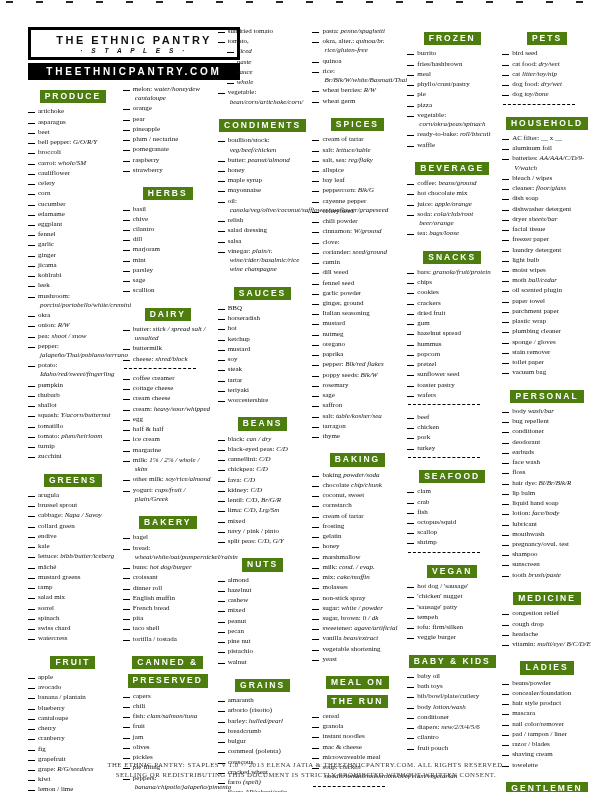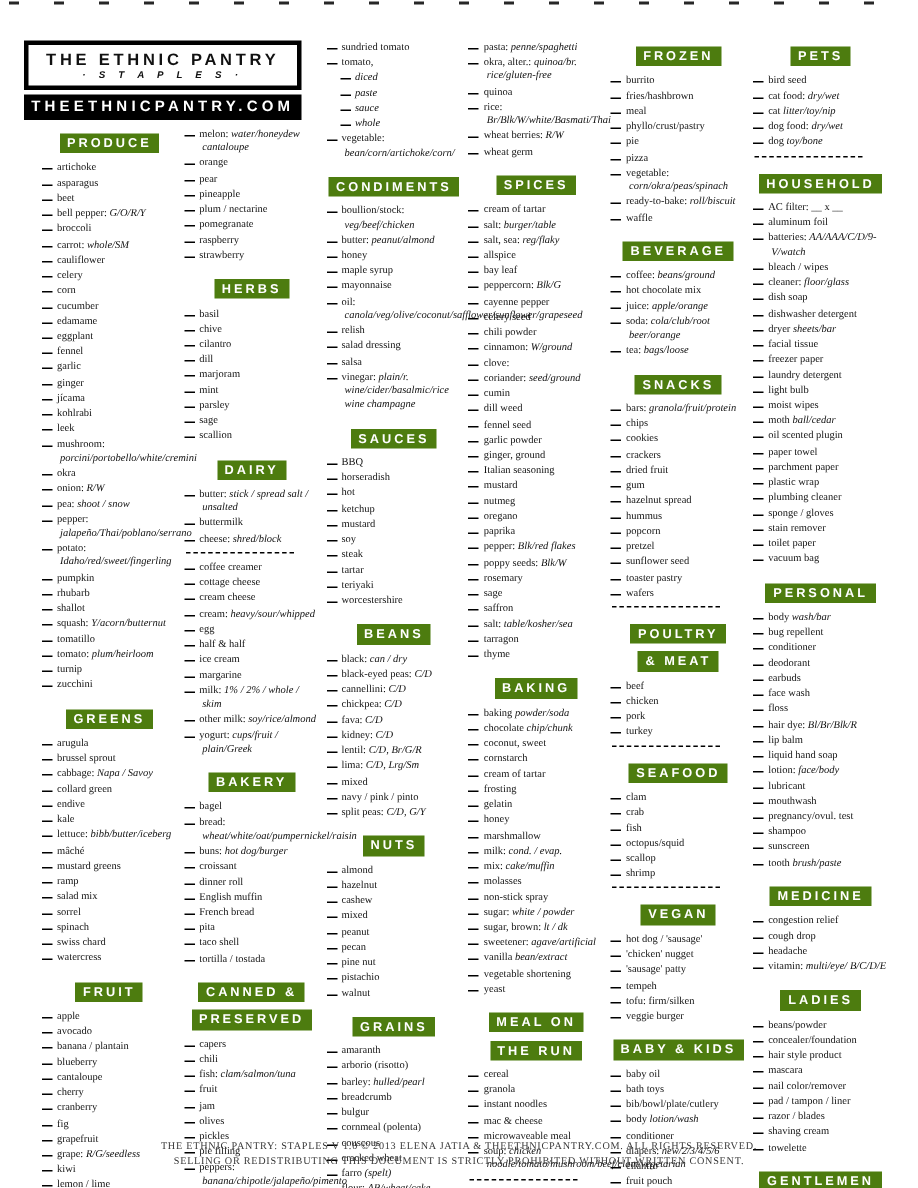--- a/index.html
+++ b/index.html
@@ -35,21 +35,21 @@
   .item .cb {
     display:inline-block; width:7px; height:6px; margin-right:3px;
     border-bottom:1px solid #000;
   }
   .item.sub { margin-left:9px; }
   .item i { font-style:italic; }
   .divider {
     height:1px; border-bottom:1.3px dashed #000;
     width:80%; margin:3px 0 4px 1px;
   }
-  .logo { position:absolute; left:16px; top:27px; width:185px; }
+  .logo { position:absolute; left:28px; top:27px; width:212px; }
   .logo-box { border:3px solid #000; text-align:center; padding:4px 2px 3px 2px; }
   .logo-title {
     font-family:"Liberation Sans", sans-serif; font-weight:bold;
     font-size:11px; letter-spacing:2.5px; white-space:nowrap;
   }
   .logo-sub {
     font-family:"Liberation Sans", sans-serif; font-weight:bold; font-style:italic;
     font-size:6.5px; letter-spacing:3.5px; margin-top:1px;
   }
   .logo-url {
@@ -322,21 +322,21 @@
           <div class="item"><span class="cb"></span><span>quinoa</span></div>
           <div class="item"><span class="cb"></span><span>rice: </span><i>Br/Blk/W/white/Basmati/Thai</i></div>
           <div class="item"><span class="cb"></span><span>wheat berries: </span><i>R/W</i></div>
           <div class="item"><span class="cb"></span><span>wheat germ</span></div>
         </section>
         <section class="block">
           <div class="sec-header">
             <div class="hline"><span class="bar">SPICES</span></div>
           </div>
           <div class="item"><span class="cb"></span><span>cream of tartar</span></div>
-          <div class="item"><span class="cb"></span><span>salt: </span><i>burger/table</i></div>
+          <div class="item"><span class="cb"></span><span>salt: </span><i>lettuce/table</i></div>
           <div class="item"><span class="cb"></span><span>salt, sea: </span><i>reg/flaky</i></div>
           <div class="item"><span class="cb"></span><span>allspice</span></div>
           <div class="item"><span class="cb"></span><span>bay leaf</span></div>
           <div class="item"><span class="cb"></span><span>peppercorn: </span><i>Blk/G</i></div>
           <div class="item"><span class="cb"></span><span>cayenne pepper</span></div>
           <div class="item"><span class="cb"></span><span>celery seed</span></div>
           <div class="item"><span class="cb"></span><span>chili powder</span></div>
           <div class="item"><span class="cb"></span><span>cinnamon: </span><i>W/ground</i></div>
           <div class="item"><span class="cb"></span><span>clove:</span></div>
           <div class="item"><span class="cb"></span><span>coriander: </span><i>seed/ground</i></div>
@@ -435,24 +435,20 @@
           <div class="item"><span class="cb"></span><span>hazelnut spread</span></div>
           <div class="item"><span class="cb"></span><span>hummus</span></div>
           <div class="item"><span class="cb"></span><span>popcorn</span></div>
           <div class="item"><span class="cb"></span><span>pretzel</span></div>
           <div class="item"><span class="cb"></span><span>sunflower seed</span></div>
           <div class="item"><span class="cb"></span><span>toaster pastry</span></div>
           <div class="item"><span class="cb"></span><span>wafers</span></div>
           <div class="divider"></div>
         </section>
         <section class="block">
-          <div class="sec-header">
-            <div class="hline"><span class="bar">POULTRY</span></div>
-            <div class="hline"><span class="bar">&amp; MEAT</span></div>
-          </div>
           <div class="item"><span class="cb"></span><span>beef</span></div>
           <div class="item"><span class="cb"></span><span>chicken</span></div>
           <div class="item"><span class="cb"></span><span>pork</span></div>
           <div class="item"><span class="cb"></span><span>turkey</span></div>
           <div class="divider"></div>
         </section>
         <section class="block">
           <div class="sec-header">
             <div class="hline"><span class="bar">SEAFOOD</span></div>
           </div>

